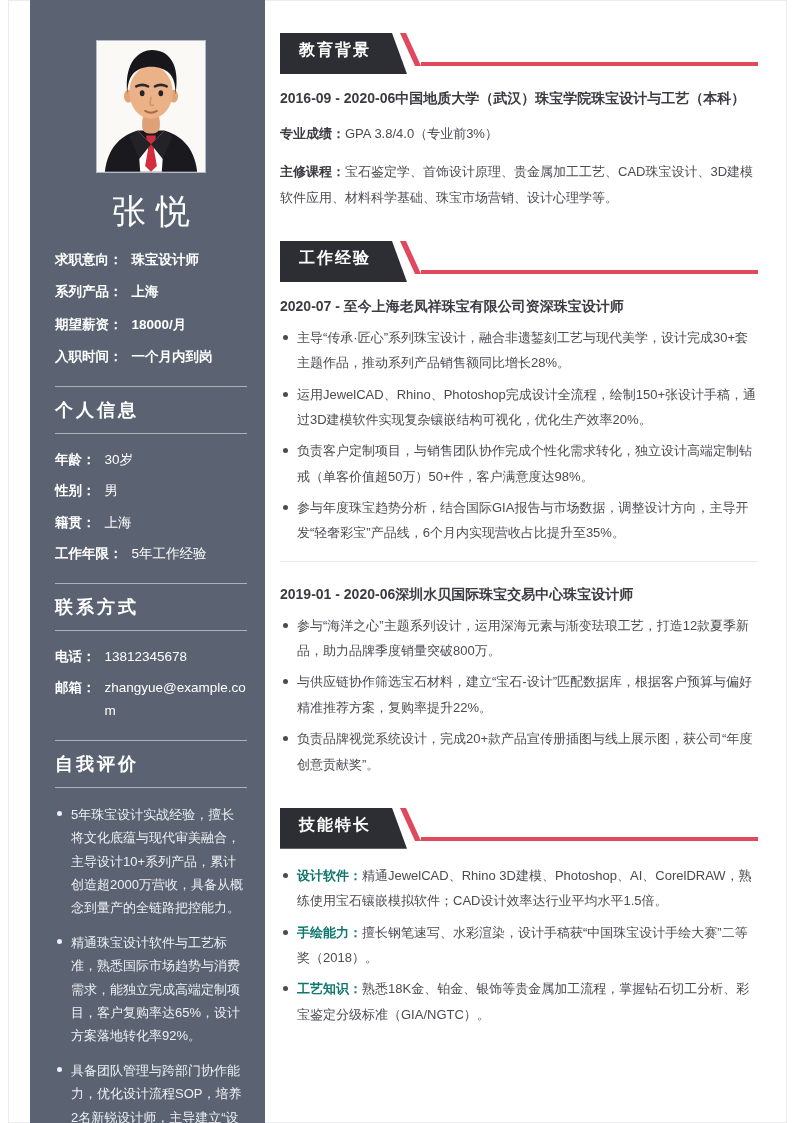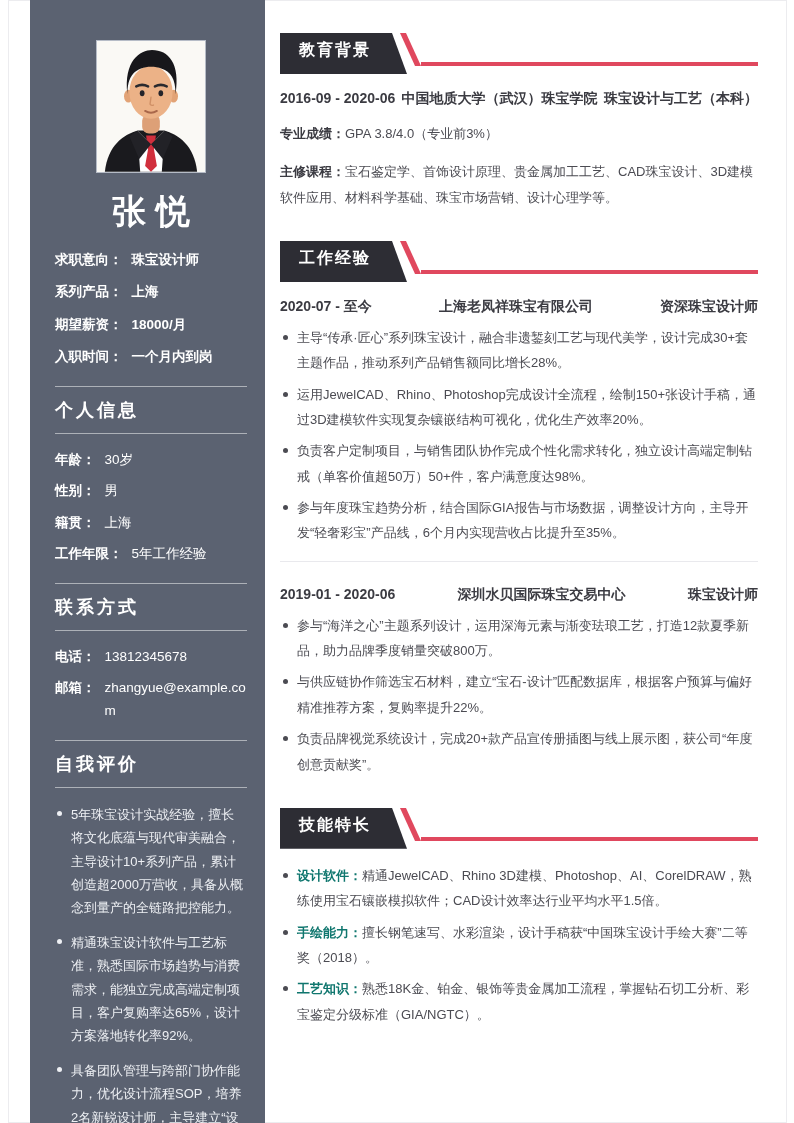--- a/index.html
+++ b/index.html
@@ -6,21 +6,21 @@
   html,body { background:#fff; }
   body { font-family:"Liberation Sans","DejaVu Sans",sans-serif; }
 
   .page { position:relative; width:794px; height:1123px; background:#fff; overflow:hidden; }
   .page-frame { position:absolute; top:0; bottom:0; left:8px; right:7px; border:1px solid #ececef; pointer-events:none; }
 
   
   .sidebar { position:absolute; left:30px; top:0; width:235px; height:100%; background:#5b6271; color:#fff; padding:40px 18px 0 25px; overflow:hidden; }
   .photo { width:110px; height:133px; margin:0 auto; background:#faf9f5; border:1px solid #b6bcc7; }
   .photo svg { display:block; width:100%; height:100%; }
-  .name { text-align:center; font-size:34px; font-weight:700; letter-spacing:10px; text-indent:10px; margin:16px 0 14px; }
+  .name { text-align:center; font-size:34px; font-weight:400; letter-spacing:10px; text-indent:10px; margin:16px 0 14px; }
 
   .srow { display:flex; align-items:flex-start; font-size:13.5px; line-height:1.65; margin-bottom:9px; }
   .slabel { font-weight:700; margin-right:9px; white-space:nowrap; }
   .intent .srow { font-weight:700; margin-bottom:10px; }
   .svalue.break { word-break:break-all; }
 
   .sep { border:0; border-top:1px solid rgba(255,255,255,.5); }
   .sb-title { font-size:18px; font-weight:700; letter-spacing:3px; margin:11px 0; }
   .sb-sec { margin-top:18px; }
   .sb-sec .body { margin-top:15px; }
@@ -34,21 +34,21 @@
   .section { margin-top:33px; }
   .section + .section { margin-top:31px; }
 
   .sec-head { position:relative; height:33px; }
   .badge { position:absolute; left:0; top:0; height:41px; width:127px; background:#2d2d34; color:#fff;
            font-size:16px; font-weight:700; letter-spacing:2px; line-height:33px; padding-left:19px;
            clip-path:polygon(0 0, calc(100% - 15px) 0, 100% 100%, 0 100%); }
   .slash { position:absolute; left:120px; top:0; width:6px; height:33px; background:#e0485e; transform:skewX(24.5deg); transform-origin:0 0; }
   .rule { position:absolute; left:141px; right:0; bottom:0; height:4px; background:#e0485e; }
 
-  .edu-row, .job-row { display:flex; justify-content:space-between; font-size:14px; font-weight:700; color:#3b3b42; }
+  .edu-row, .job-row { display:flex; justify-content:flex-start; font-size:14px; font-weight:700; color:#3b3b42; }
   .edu-row { margin-top:24px; }
   .info-line { margin-top:13px; font-size:13px; line-height:1.95; }
   .info-line b { color:#3b3b42; }
 
   .job-row { margin:24px 0 9px; }
   .bullets { list-style:none; }
   .bullets li { position:relative; padding-left:17px; font-size:13px; line-height:1.95; margin-bottom:6px; }
   .bullets li::before { content:""; position:absolute; left:3px; top:10px; width:5px; height:5px; border-radius:50%; background:#4b4b52; }
   .bullets li b { color:#0f766e;margin-top:28px; }
   .job-sep { border:0; border-top:1px solid #e9e9ed; margin:15px 0 0; }

